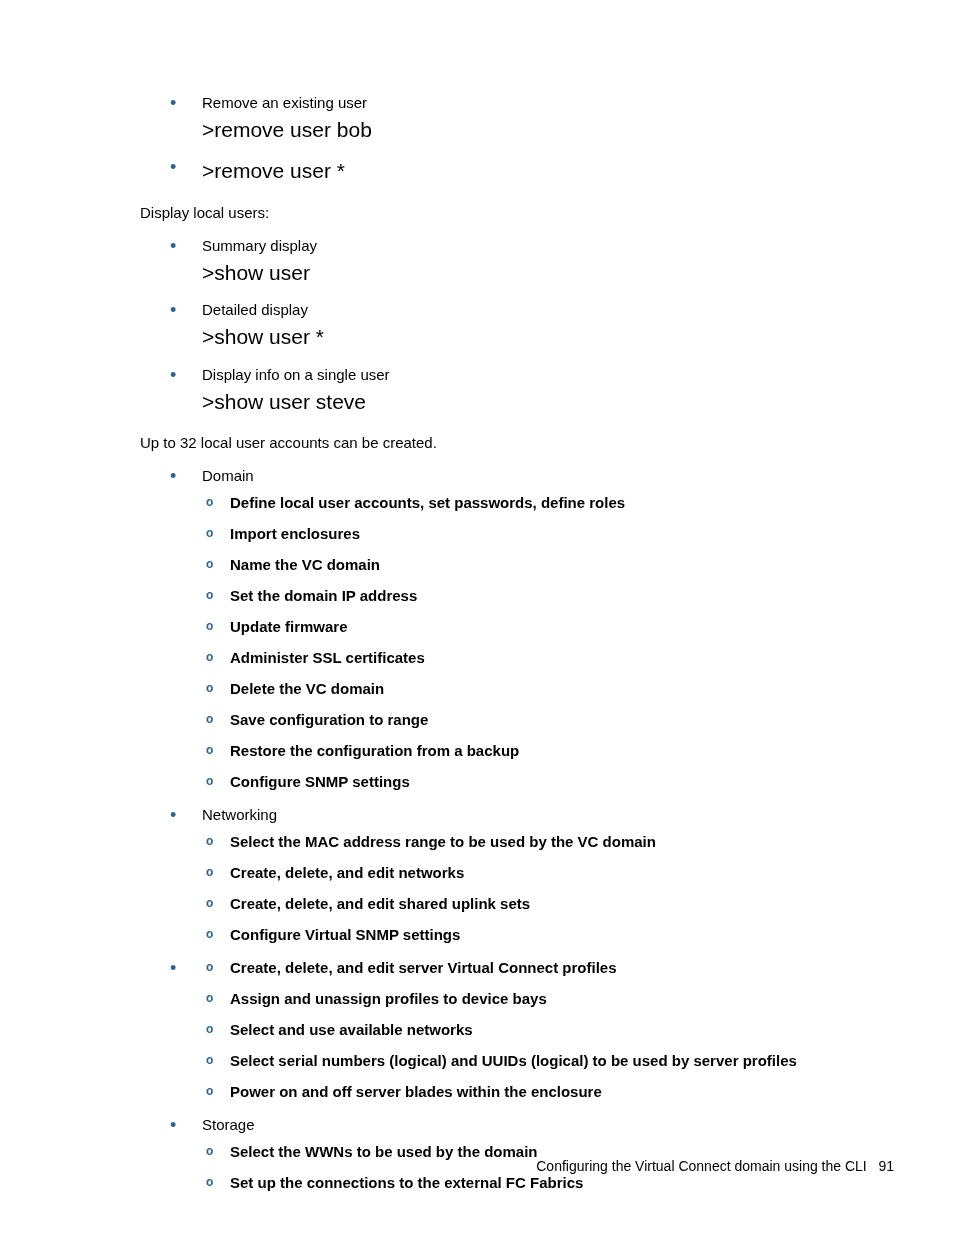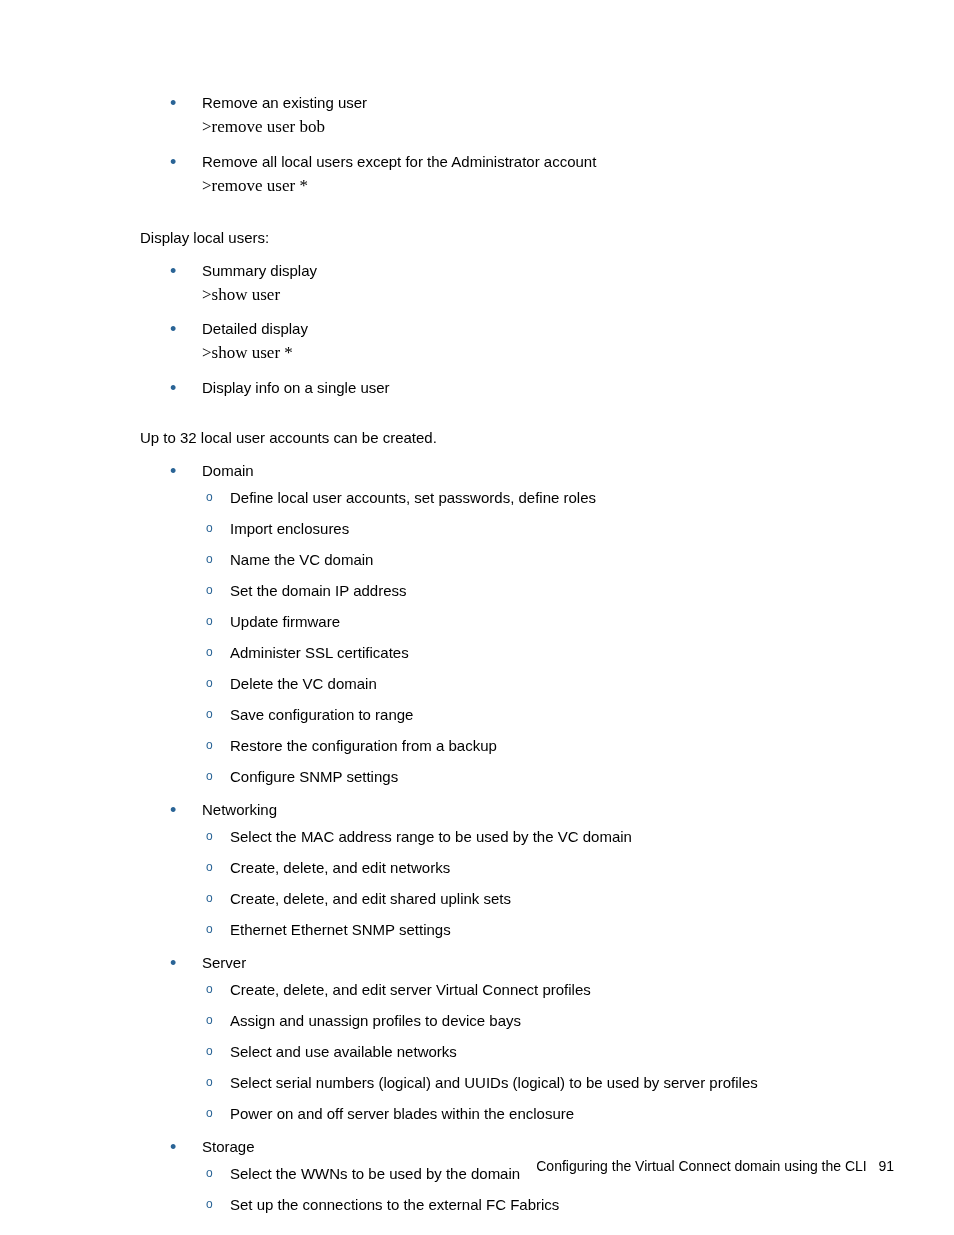--- a/index.html
+++ b/index.html
@@ -11,22 +11,22 @@
     padding: 0;
     width: 954px;
     height: 1235px;
     position: relative;
     line-height: 1.4;
   }
   .page {
     padding: 80px 100px 60px 140px;
   }
   .mono {
-    font-family: Liberation Serif, serif;
-    font-size: 17px;
+    font-family: Liberation Sans, sans-serif;
+    font-size: 21px;
   }
   ul.bullet {
     list-style: none;
     padding: 0;
     margin: 12px;
   }
   ul.bullet > li {
     position: relative;
     padding-left: 50px;
     margin-bottom: 12px;
@@ -36,37 +36,38 @@
     color: #2a6496;
     font-size: 18px;
     position: absolute;
     left: 18px;
     top: -1px;
   }
   ul.circle {
     list-style: none;
     padding: 0;
     margin: 6px 0 0 0;
+    font-weight: bold;
   }
   ul.circle > li {
     position: relative;
     padding-left: 28px;
     margin-bottom: 10px;
   }
   ul.circle > li::before {
     content: "o";
     color: #2a6496;
     font-size: 12px;
     position: absolute;
     left: 4px;
     top: 2px;
     font-family: Arial, sans-serif;
   }
   .para {
-    margin: 29px 0 12px 0;
+    margin: 16px 0 12px 0;
   }
   .footer {
     position: absolute;
     bottom: 58px;
     right: 60px;
     font-size: 14px;
   }
   .cmd-block {
     margin-top: 2px;
   }
@@ -75,38 +76,38 @@
 <body>
 
 <div class="page">
 
   <ul class="bullet">
     <li>
       <div>Remove an existing user</div>
       <div class="mono cmd-block">&gt;remove user bob</div>
     </li>
     <li>
-      <div>Remove all local users except for the Administrator account</div>
       <div class="mono cmd-block">&gt;remove user *</div>
     </li>
   </ul>
 
   <div class="para">Display local users:</div>
 
   <ul class="bullet">
     <li>
       <div>Summary display</div>
       <div class="mono cmd-block">&gt;show user</div>
     </li>
     <li>
       <div>Detailed display</div>
       <div class="mono cmd-block">&gt;show user *</div>
     </li>
     <li>
       <div>Display info on a single user</div>
+      <div class="mono cmd-block">&gt;show user steve</div>
     </li>
   </ul>
 
   <div class="para">Up to 32 local user accounts can be created.</div>
 
   <ul class="bullet">
     <li>
       <div>Domain</div>
       <ul class="circle">
         <li>Define local user accounts, set passwords, define roles</li>
@@ -120,25 +121,24 @@
         <li>Restore the configuration from a backup</li>
         <li>Configure SNMP settings</li>
       </ul>
     </li>
     <li>
       <div>Networking</div>
       <ul class="circle">
         <li>Select the MAC address range to be used by the VC domain</li>
         <li>Create, delete, and edit networks</li>
         <li>Create, delete, and edit shared uplink sets</li>
-        <li>Ethernet Ethernet SNMP settings</li>
+        <li>Configure Virtual SNMP settings</li>
       </ul>
     </li>
     <li>
-      <div>Server</div>
       <ul class="circle">
         <li>Create, delete, and edit server Virtual Connect profiles</li>
         <li>Assign and unassign profiles to device bays</li>
         <li>Select and use available networks</li>
         <li>Select serial numbers (logical) and UUIDs (logical) to be used by server profiles</li>
         <li>Power on and off server blades within the enclosure</li>
       </ul>
     </li>
     <li>
       <div>Storage</div>

